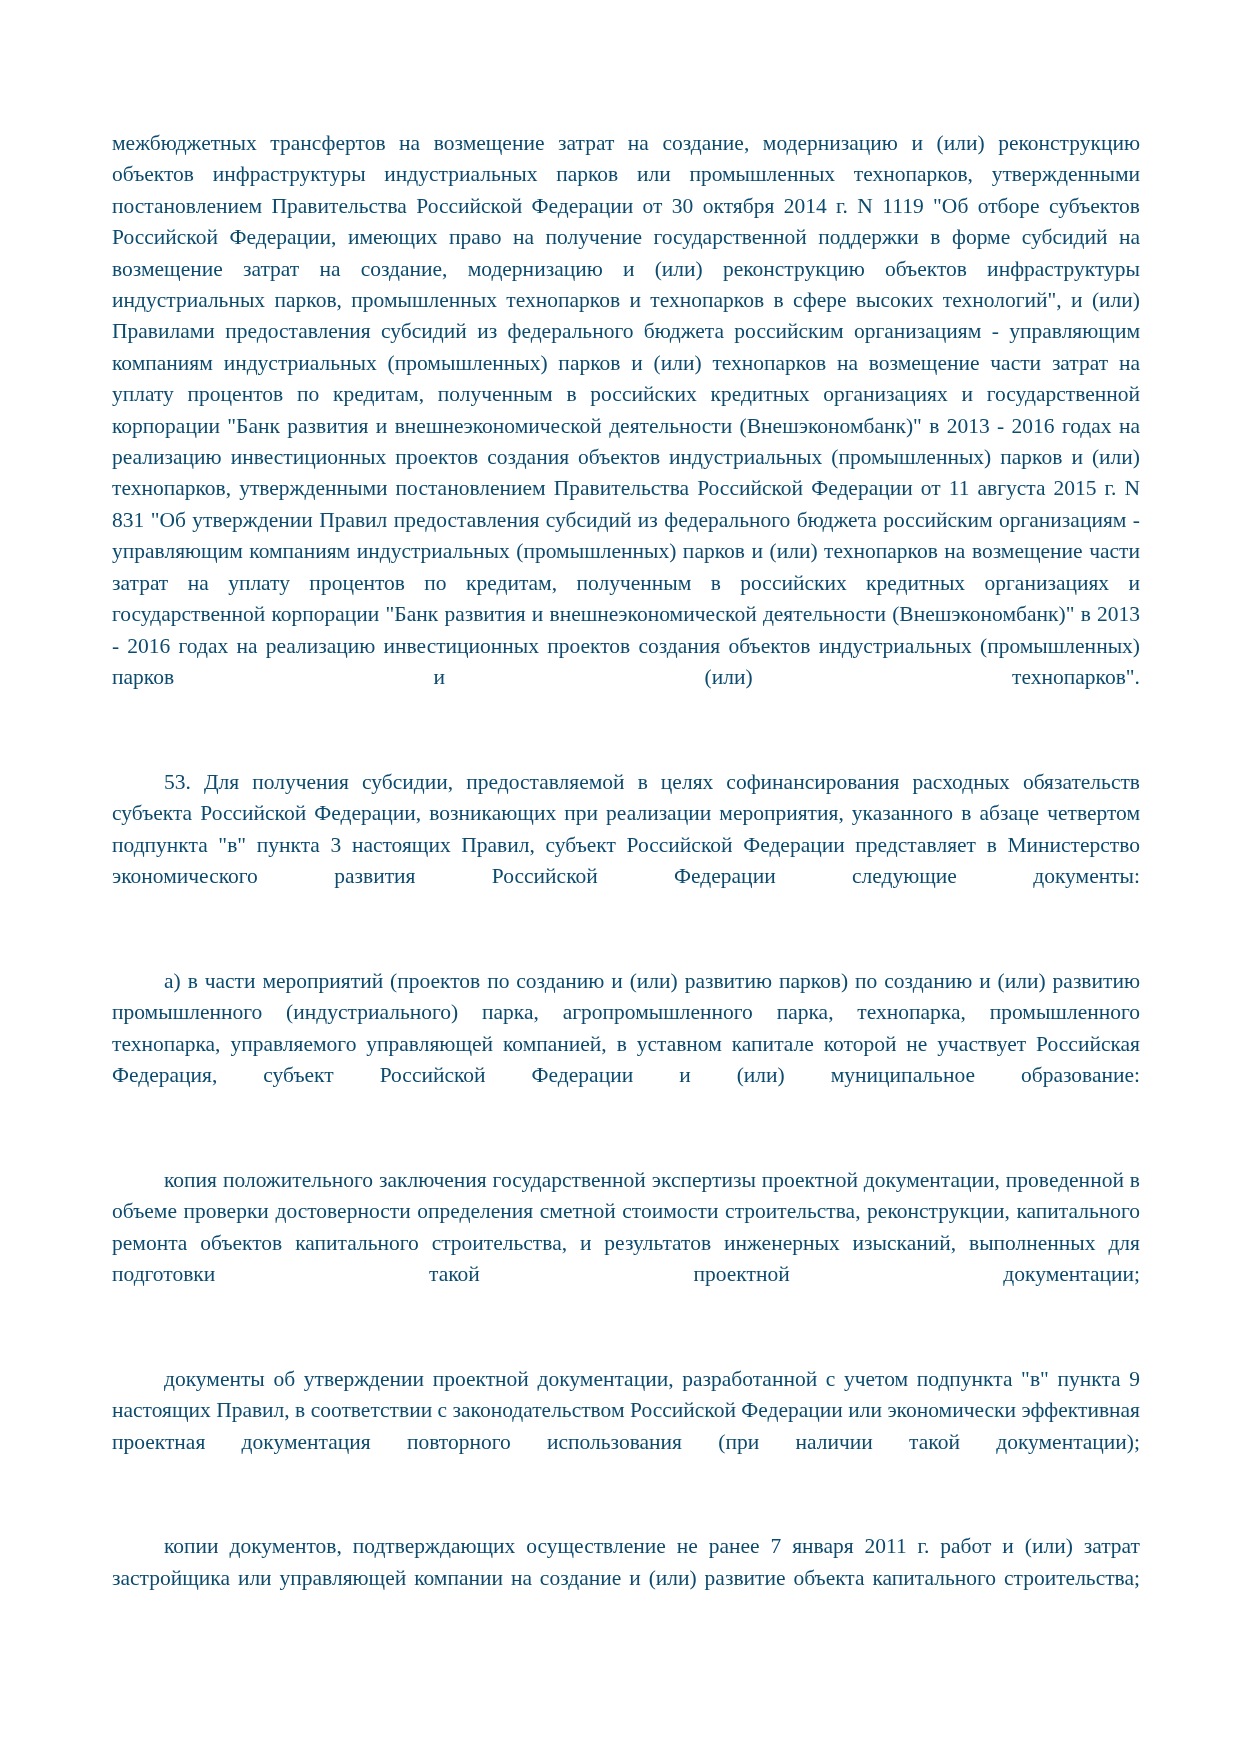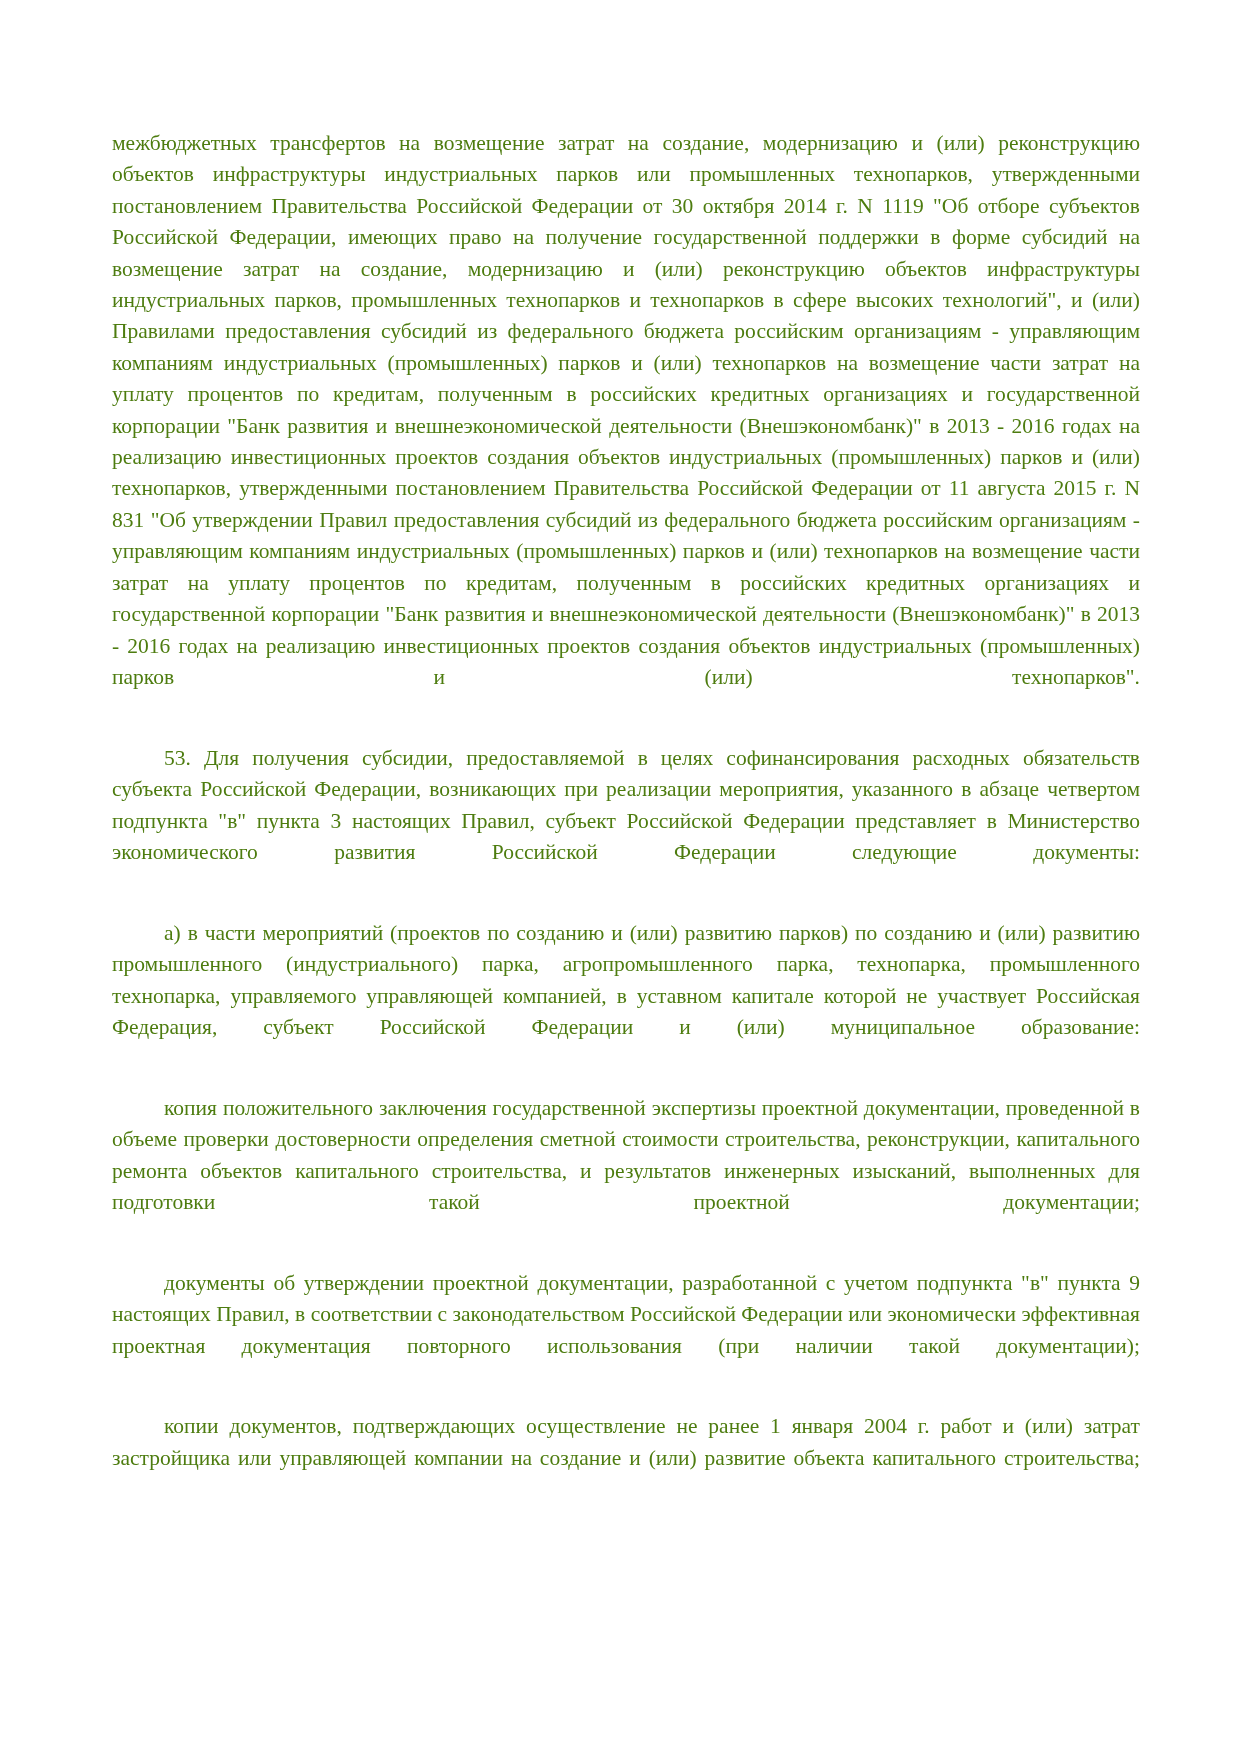--- a/index.html
+++ b/index.html
@@ -14,40 +14,40 @@
     height: 1754px;
     background: #ffffff;
     box-sizing: border-box;
     padding: 128px 100px 0 112px;
     overflow: hidden;
   }
   .doc-body {
     font-family: "Liberation Serif", "DejaVu Serif", serif;
     font-size: 21.5px;
     line-height: 31.4px;
-    color: #4d7c0f;
+    color: #0c4a6e;
     text-align: justify;
     text-justify: inter-word;
     -webkit-hyphens: none;
     hyphens: none;
     width: 1028px;
   }
   .para {
     margin: 0;
     text-align: justify;
     text-indent: 0;
   }
   .para.indent {
     text-indent: 52px;
   }
   .para + .para {
     margin-top: 0;
   }
   .para.gap {
-    margin-top: 18px;
+    margin-top: 42px;
     font-family: Liberation Serif, serif;
   }
   
   .para::after {
     content: "";
     display: inline-block;
     width: 100%;
   }
 </style>
 </head>
@@ -59,17 +59,17 @@
     <p class="para" id="p0">межбюджетных трансфертов на возмещение затрат на создание, модернизацию и (или) реконструкцию объектов инфраструктуры индустриальных парков или промышленных технопарков, утвержденными постановлением Правительства Российской Федерации от 30 октября 2014 г. N 1119 "Об отборе субъектов Российской Федерации, имеющих право на получение государственной поддержки в форме субсидий на возмещение затрат на создание, модернизацию и (или) реконструкцию объектов инфраструктуры индустриальных парков, промышленных технопарков и технопарков в сфере высоких технологий", и (или) Правилами предоставления субсидий из федерального бюджета российским организациям - управляющим компаниям индустриальных (промышленных) парков и (или) технопарков на возмещение части затрат на уплату процентов по кредитам, полученным в российских кредитных организациях и государственной корпорации "Банк развития и внешнеэкономической деятельности (Внешэкономбанк)" в 2013 - 2016 годах на реализацию инвестиционных проектов создания объектов индустриальных (промышленных) парков и (или) технопарков, утвержденными постановлением Правительства Российской Федерации от 11 августа 2015 г. N 831 "Об утверждении Правил предоставления субсидий из федерального бюджета российским организациям - управляющим компаниям индустриальных (промышленных) парков и (или) технопарков на возмещение части затрат на уплату процентов по кредитам, полученным в российских кредитных организациях и государственной корпорации "Банк развития и внешнеэкономической деятельности (Внешэкономбанк)" в 2013 - 2016 годах на реализацию инвестиционных проектов создания объектов индустриальных (промышленных) парков и (или) технопарков".</p>
 
     <p class="para indent gap" id="p1">53. Для получения субсидии, предоставляемой в целях софинансирования расходных обязательств субъекта Российской Федерации, возникающих при реализации мероприятия, указанного в абзаце четвертом подпункта "в" пункта 3 настоящих Правил, субъект Российской Федерации представляет в Министерство экономического развития Российской Федерации следующие документы:</p>
 
     <p class="para indent gap" id="p2">а) в части мероприятий (проектов по созданию и (или) развитию парков) по созданию и (или) развитию промышленного (индустриального) парка, агропромышленного парка, технопарка, промышленного технопарка, управляемого управляющей компанией, в уставном капитале которой не участвует Российская Федерация, субъект Российской Федерации и (или) муниципальное образование:</p>
 
     <p class="para indent gap" id="p3">копия положительного заключения государственной экспертизы проектной документации, проведенной в объеме проверки достоверности определения сметной стоимости строительства, реконструкции, капитального ремонта объектов капитального строительства, и результатов инженерных изысканий, выполненных для подготовки такой проектной документации;</p>
 
     <p class="para indent gap" id="p4">документы об утверждении проектной документации, разработанной с учетом подпункта "в" пункта 9 настоящих Правил, в соответствии с законодательством Российской Федерации или экономически эффективная проектная документация повторного использования (при наличии такой документации);</p>
 
-    <p class="para indent gap" id="p5">копии документов, подтверждающих осуществление не ранее 1 января 2004 г. работ и (или) затрат застройщика или управляющей компании на создание и (или) развитие объекта капитального строительства;</p>
+    <p class="para indent gap" id="p5">копии документов, подтверждающих осуществление не ранее 7 января 2011 г. работ и (или) затрат застройщика или управляющей компании на создание и (или) развитие объекта капитального строительства;</p>
 
 
   </div>
 </div>
 
 </body></html>

